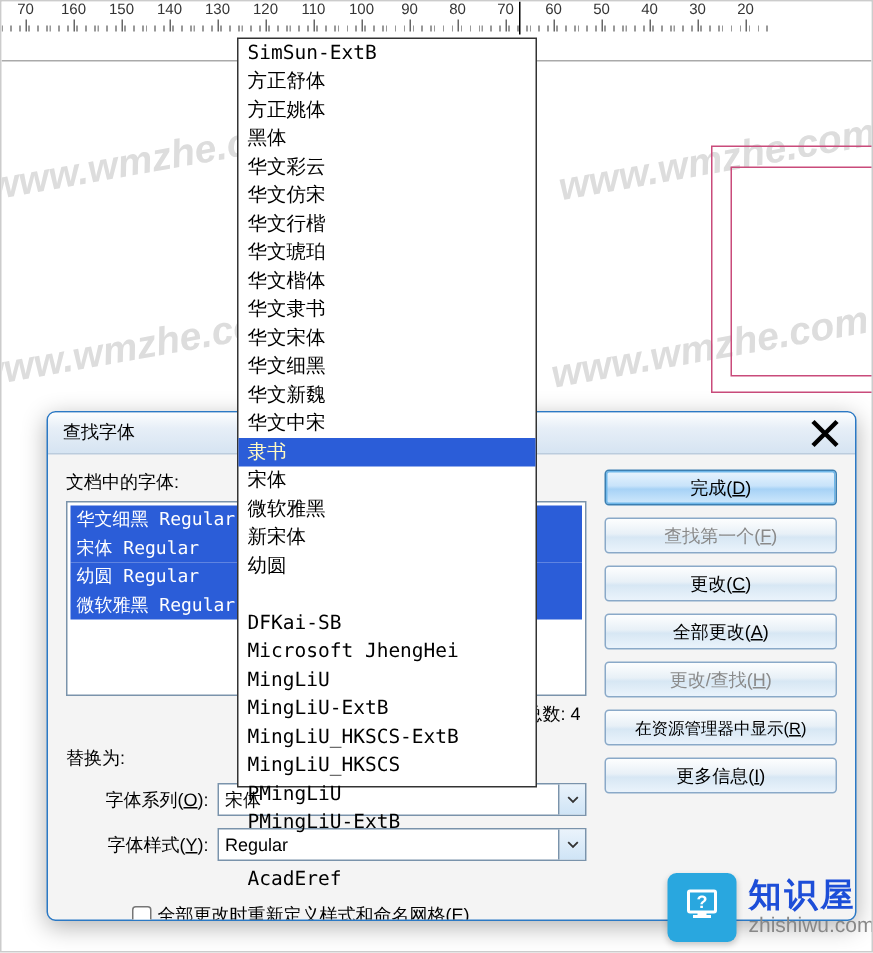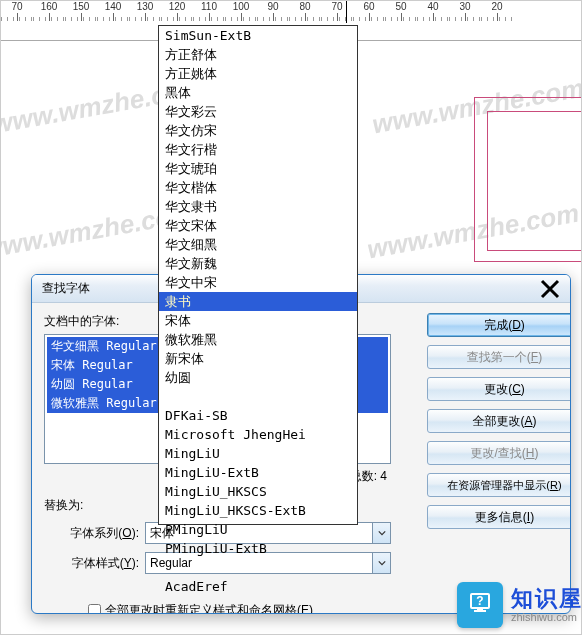--- a/index.html
+++ b/index.html
@@ -180,21 +180,20 @@
     display: block;
     width: 100%;
     height: 24px;
     margin-bottom: 8px;
     border: 1px solid #8aa9c8;
     border-radius: 3px;
     background: linear-gradient(#fdfefe,#e8f0f7 45%,#d7e7f4 55%,#eaf3fb);
     font-size: 12px;
     cursor: pointer;
     text-align:center;
-    margin-left:24px;
   }
   .btn.primary {
     border-color:#3c7fb1;
     background: linear-gradient(#e9f4fd,#c8e3fa 45%,#a7d2f6 55%,#d0e9fc);
     box-shadow: 0 0 0 1px #6fb7e9 inset;
   }
   .btn.disabled {
     color:#8a8a8a;
   }
   .btn .accel { text-decoration: underline; }
@@ -235,21 +234,21 @@
   }
   .brand-icon {
     width: 46px; height: 46px;
     background: #29a7df;
     border-radius: 6px;
     display:flex;align-items:center;justify-content:center;
     box-shadow: 0 2px 4px rgba(0,0,0,.2);
   }
   .brand-text { display:flex; flex-direction:column; line-height:1.1;}
   .brand-cn { font-size: 22px; font-weight: bold; color:#1d4ed8; letter-spacing:2px;}
-  .brand-en { font-size: 11px; color:#888; }
+  .brand-en { font-size: 14px; color:#888; }
 </style>
 </head>
 <body>
 
 <div class="ruler" id="ruler"><span class="tick">70</span><span class="tick">160</span><span class="tick">150</span><span class="tick">140</span><span class="tick">130</span><span class="tick">120</span><span class="tick">110</span><span class="tick">100</span><span class="tick">90</span><span class="tick">80</span><span class="tick">70</span><span class="tick">60</span><span class="tick">50</span><span class="tick">40</span><span class="tick">30</span><span class="tick">20</span></div>
 <div class="ruler-guide"></div>
 
 <div class="watermark" style="top:90px;left:-10px">www.wmzhe.com</div>
 <div class="watermark" style="top:90px;left:370px">www.wmzhe.com</div>
 <div class="watermark" style="top:215px;left:-20px">www.wmzhe.com</div>
@@ -346,22 +345,22 @@
     <div class="dropdown-item selected">隶书</div>
     <div class="dropdown-item">宋体</div>
     <div class="dropdown-item">微软雅黑</div>
     <div class="dropdown-item">新宋体</div>
     <div class="dropdown-item">幼圆</div>
     <div class="dropdown-item">&nbsp;</div>
     <div class="dropdown-item">DFKai-SB</div>
     <div class="dropdown-item">Microsoft JhengHei</div>
     <div class="dropdown-item">MingLiU</div>
     <div class="dropdown-item">MingLiU-ExtB</div>
+    <div class="dropdown-item">MingLiU_HKSCS-ExtB</div>
     <div class="dropdown-item">MingLiU_HKSCS</div>
-    <div class="dropdown-item">MingLiU_HKSCS-ExtB</div>
     <div class="dropdown-item">PMingLiU</div>
     <div class="dropdown-item">PMingLiU-ExtB</div>
     <div class="dropdown-item">&nbsp;</div>
     <div class="dropdown-item">AcadEref</div>
   </div>
 
 <div class="brand">
   <div class="brand-icon">
     <svg width="30" height="30" viewBox="0 0 30 30">
       <rect x="6" y="4" width="18" height="14" rx="1" fill="none" stroke="#fff" stroke-width="2"></rect>

